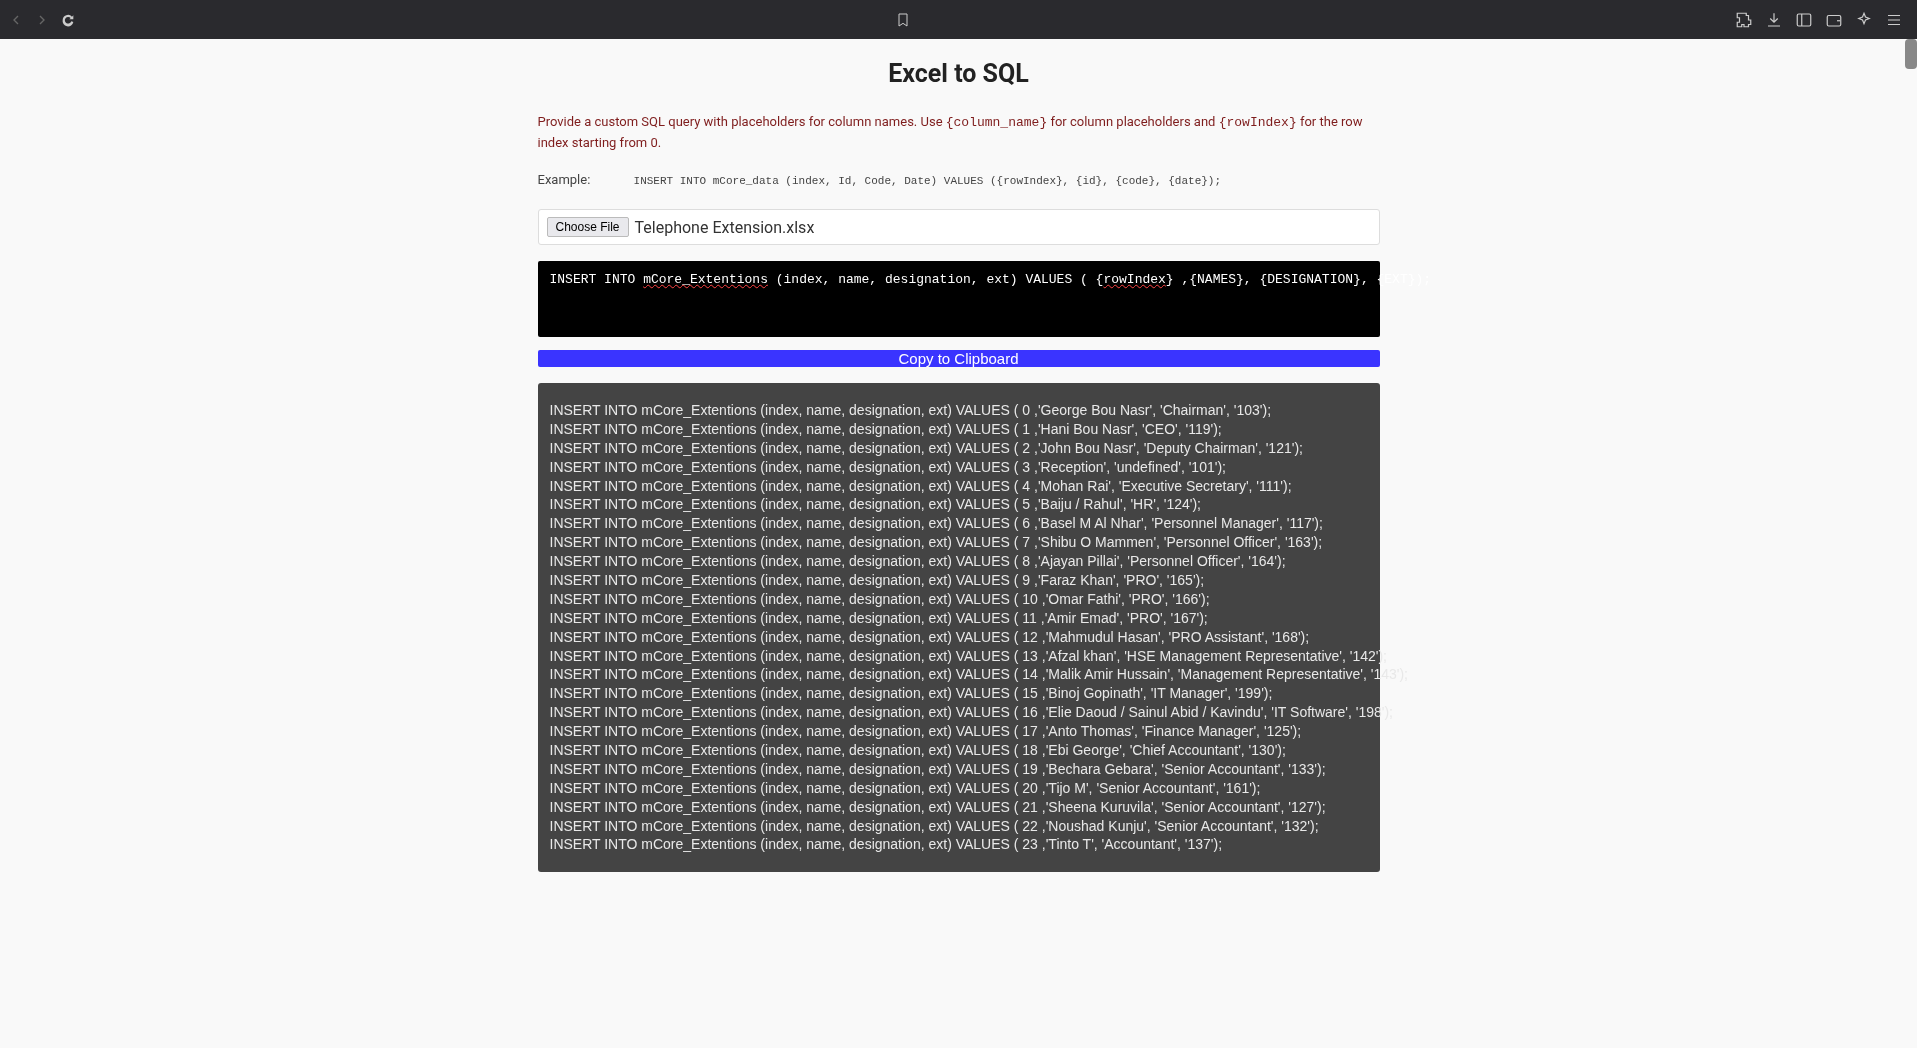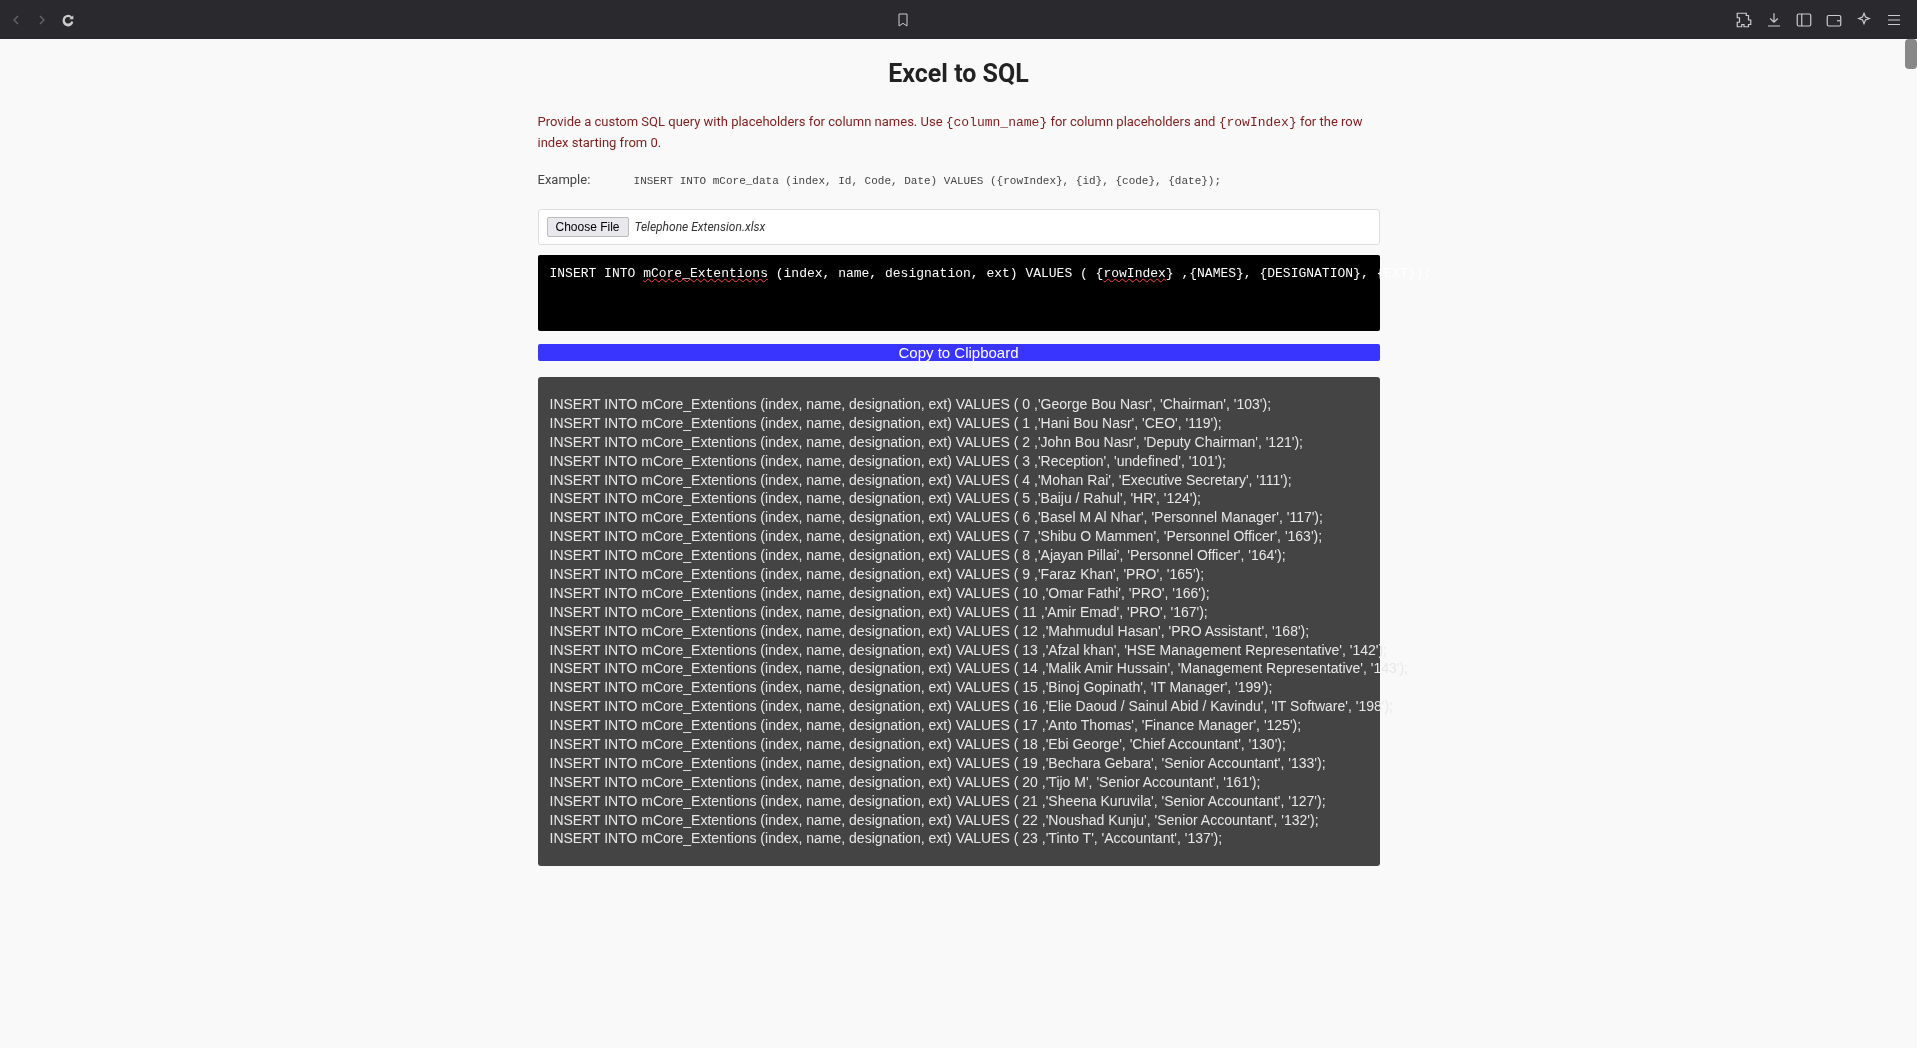--- a/index.html
+++ b/index.html
@@ -91,32 +91,32 @@
   font-size: 11px;
   margin-left: 40px;
 }
 .file-row {
   border: 1px solid #ddd;
   border-radius: 3px;
   padding: 7px 8px;
   display: flex;
   align-items: center;
   gap: 6px;
-  margin-bottom: 10px;
+  margin-bottom: 16px;
   background: #fff;
 }
 .choose-file-btn {
   background: #e9e9ed;
   border: 1px solid #bbb;
   border-radius: 2px;
   padding: 2px 8px;
   font-size: 12px;
   cursor: pointer;
 }
-.file-name { font-size: 12px; color: #333; font-style: italic; }
+.file-name { font-size: 16px; color: #333; }
 .sql-underline-1 { text-decoration: wavy underline #f44; text-decoration-thickness: 1px; }
 .sql-input-display {
   width: 100%;
   background: #000;
   color: #fff;
   font-family: "Courier New", monospace;
   font-size: 13px;
   padding: 10px 12px;
   border-radius: 2px;
   height: 76px;

